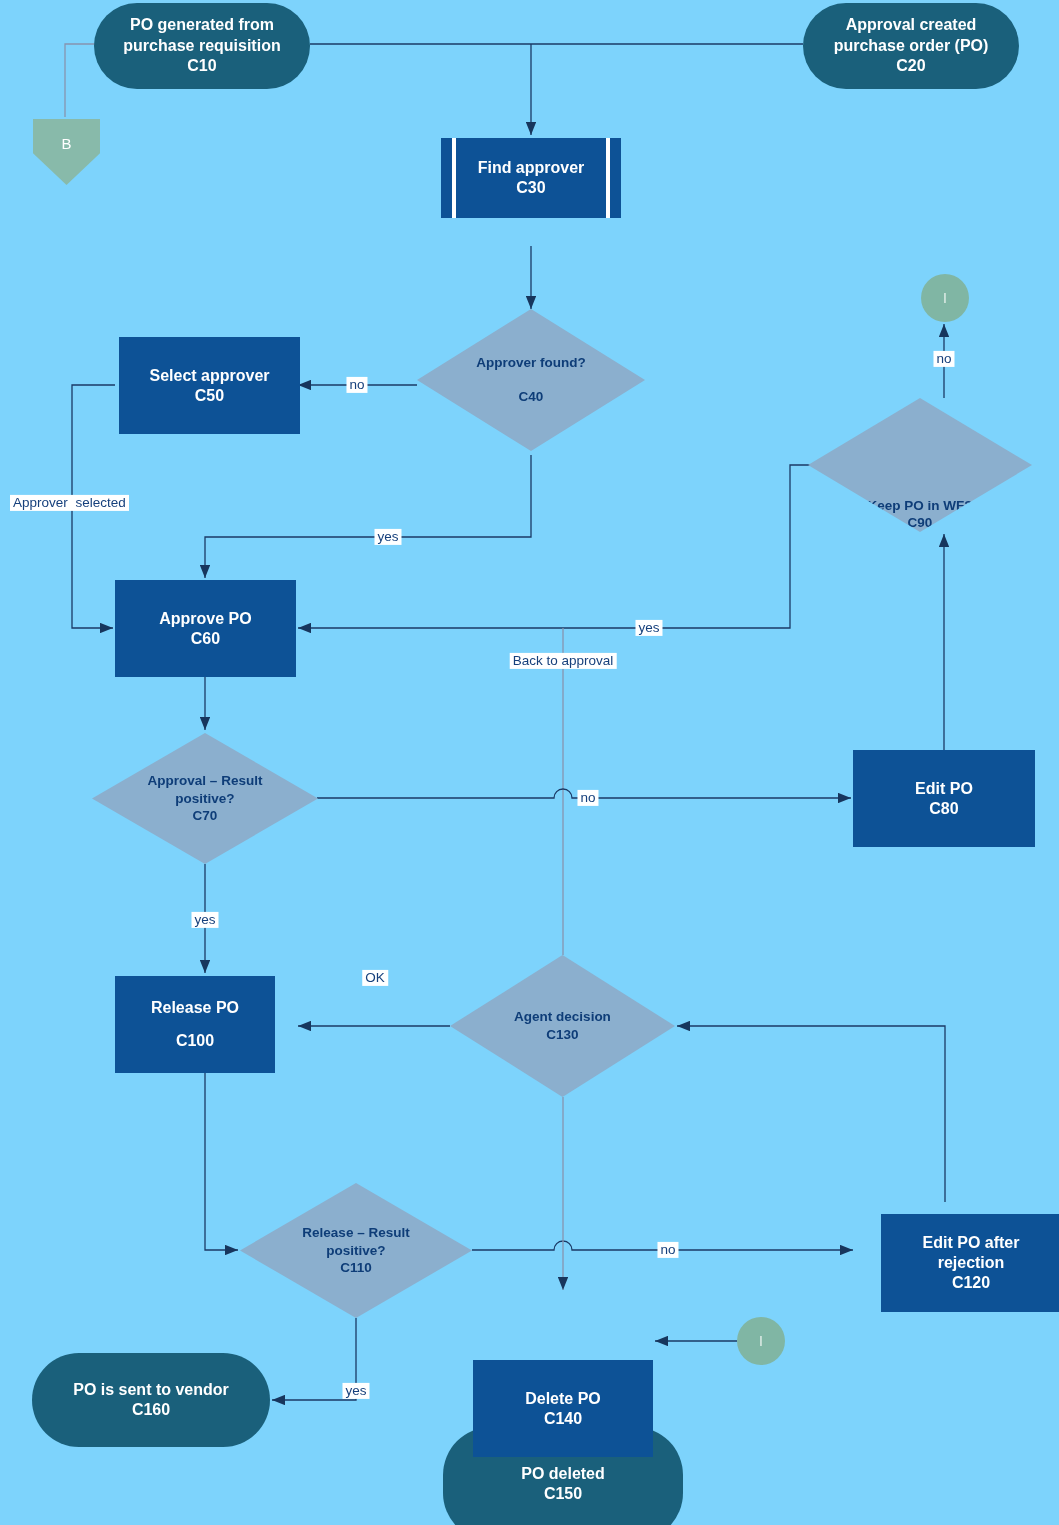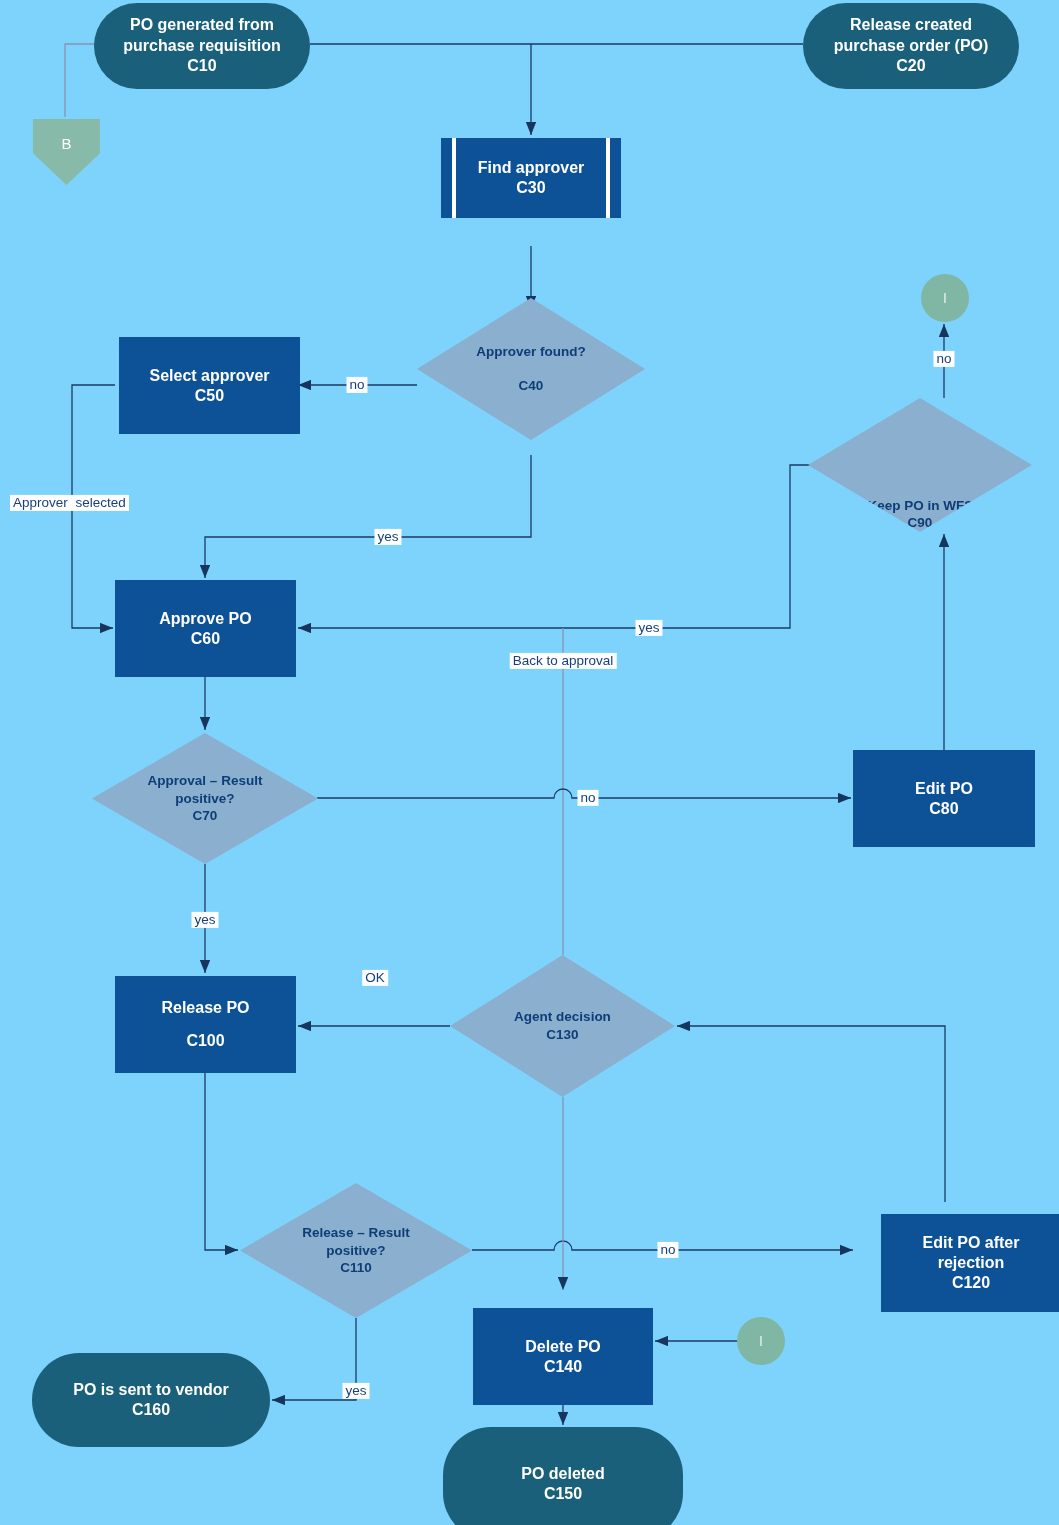--- a/index.html
+++ b/index.html
@@ -83,21 +83,21 @@
       <path d="M 737 1341 H 655" marker-end="url(#arr)"></path>
       <path d="M 356 1318 V 1400 H 272" marker-end="url(#arr)"></path>
     </g>
   </svg>
 
   <div class="node term" style="left:94px; top:3px; width:216px; height:86px;">
     <div>PO generated from purchase requisition</div>
     <div>C10</div>
   </div>
   <div class="node term" style="left:803px; top:3px; width:216px; height:86px;">
-    <div>Release created purchase order (PO)</div>
+    <div>Approval created purchase order (PO)</div>
     <div>C20</div>
   </div>
   <div class="node term" style="left:443px; top:1427px; width:240px; height:114px;">
     <div>PO deleted</div>
     <div>C150</div>
   </div>
   <div class="node term" style="left:32px; top:1353px; width:238px; height:94px;">
     <div>PO is sent to vendor</div>
     <div>C160</div>
   </div>
@@ -122,34 +122,34 @@
     <div>C50</div>
   </div>
   <div class="node proc" style="left:115px; top:580px; width:181px; height:97px;">
     <div>Approve PO</div>
     <div>C60</div>
   </div>
   <div class="node proc" style="left:853px; top:750px; width:182px; height:97px;">
     <div>Edit PO</div>
     <div>C80</div>
   </div>
-  <div class="node proc" style="left:115px; top:976px; width:181px; height:97px;gap:13px;">
+  <div class="node proc" style="left:115px; top:976px; width:160px; height:97px;gap:13px;">
     <div>Release PO</div>
     <div>C100</div>
   </div>
   <div class="node proc" style="left:881px; top:1202px; width:180px; height:98px;margin-top:12px;">
     <div style="max-width:150px">Edit PO after rejection</div>
     <div>C120</div>
   </div>
-  <div class="node proc" style="left:473px; top:1308px; width:180px; height:97px;">
+  <div class="node proc" style="left:473px; top:1360px; width:180px; height:97px;">
     <div>Delete PO</div>
     <div>C140</div>
   </div>
 
-  <div class="node dec" style="left:417px; top:298px; width:228px; height:142px;gap:16px;">
+  <div class="node dec" style="left:417px; top:309px; width:228px; height:142px;gap:16px;">
     <div class="nl">Approver found?</div>
     <div>C40</div>
   </div>
   <div class="node dec" style="left:92px; top:733px; width:226px; height:131px;">
     <div class="nl">Approval – Result positive?</div>
     <div>C70</div>
   </div>
   <div class="node dec" style="left:808px; top:398px; width:224px; height:134px;justify-content:flex-end;">
     <div class="nl">Keep PO in WF?</div>
     <div>C90</div>

